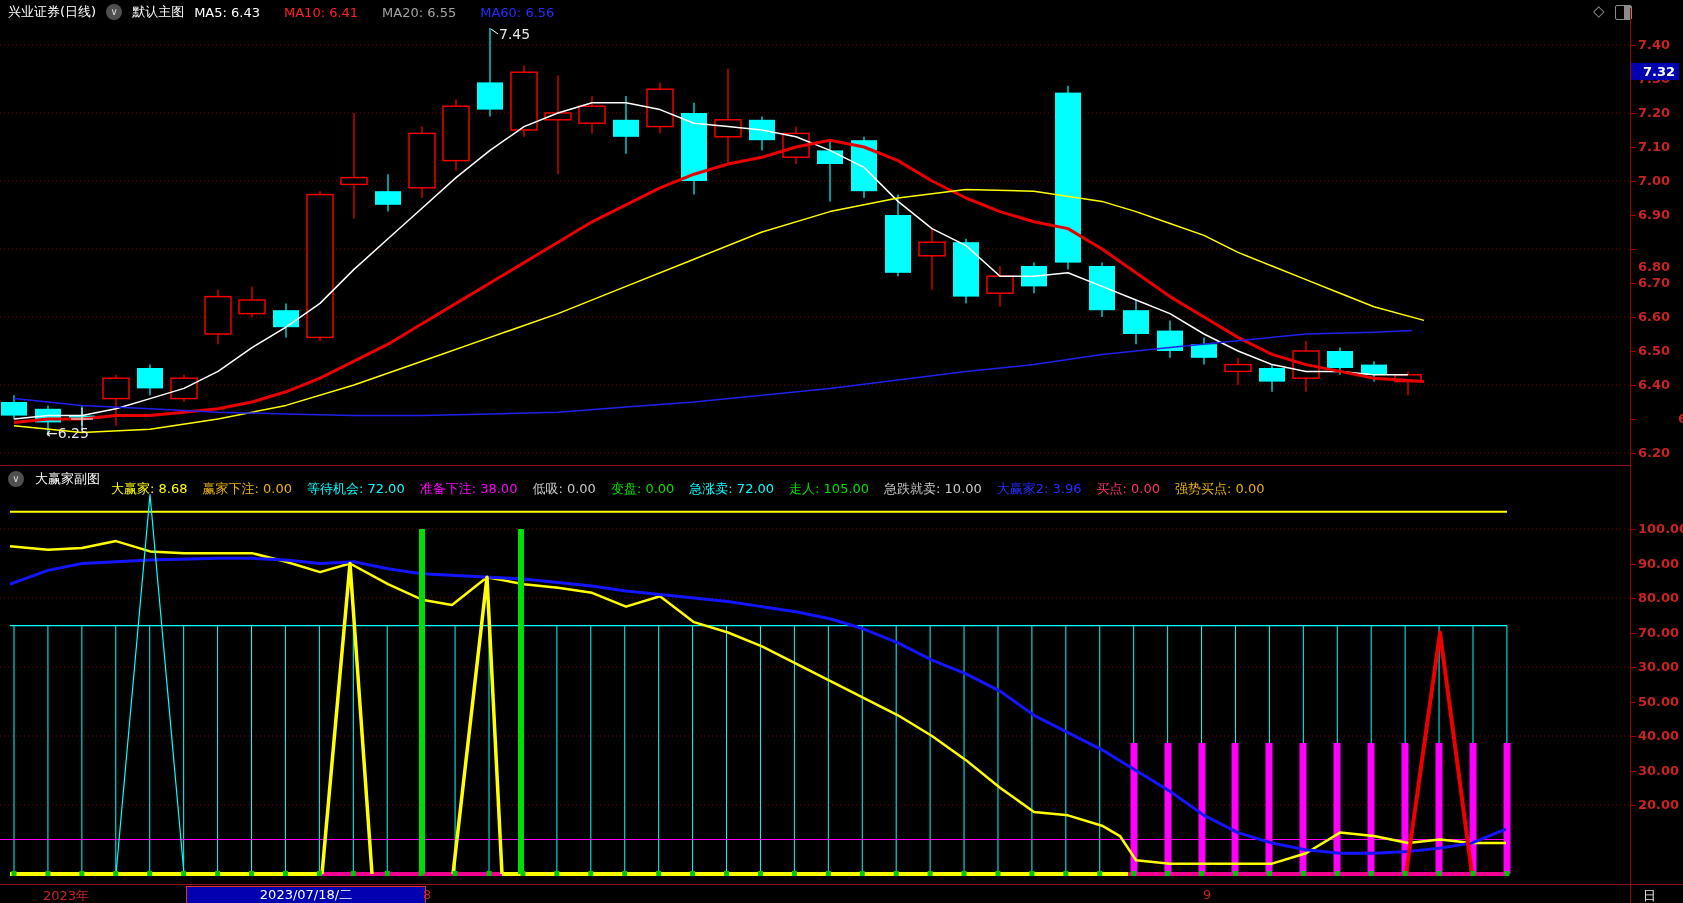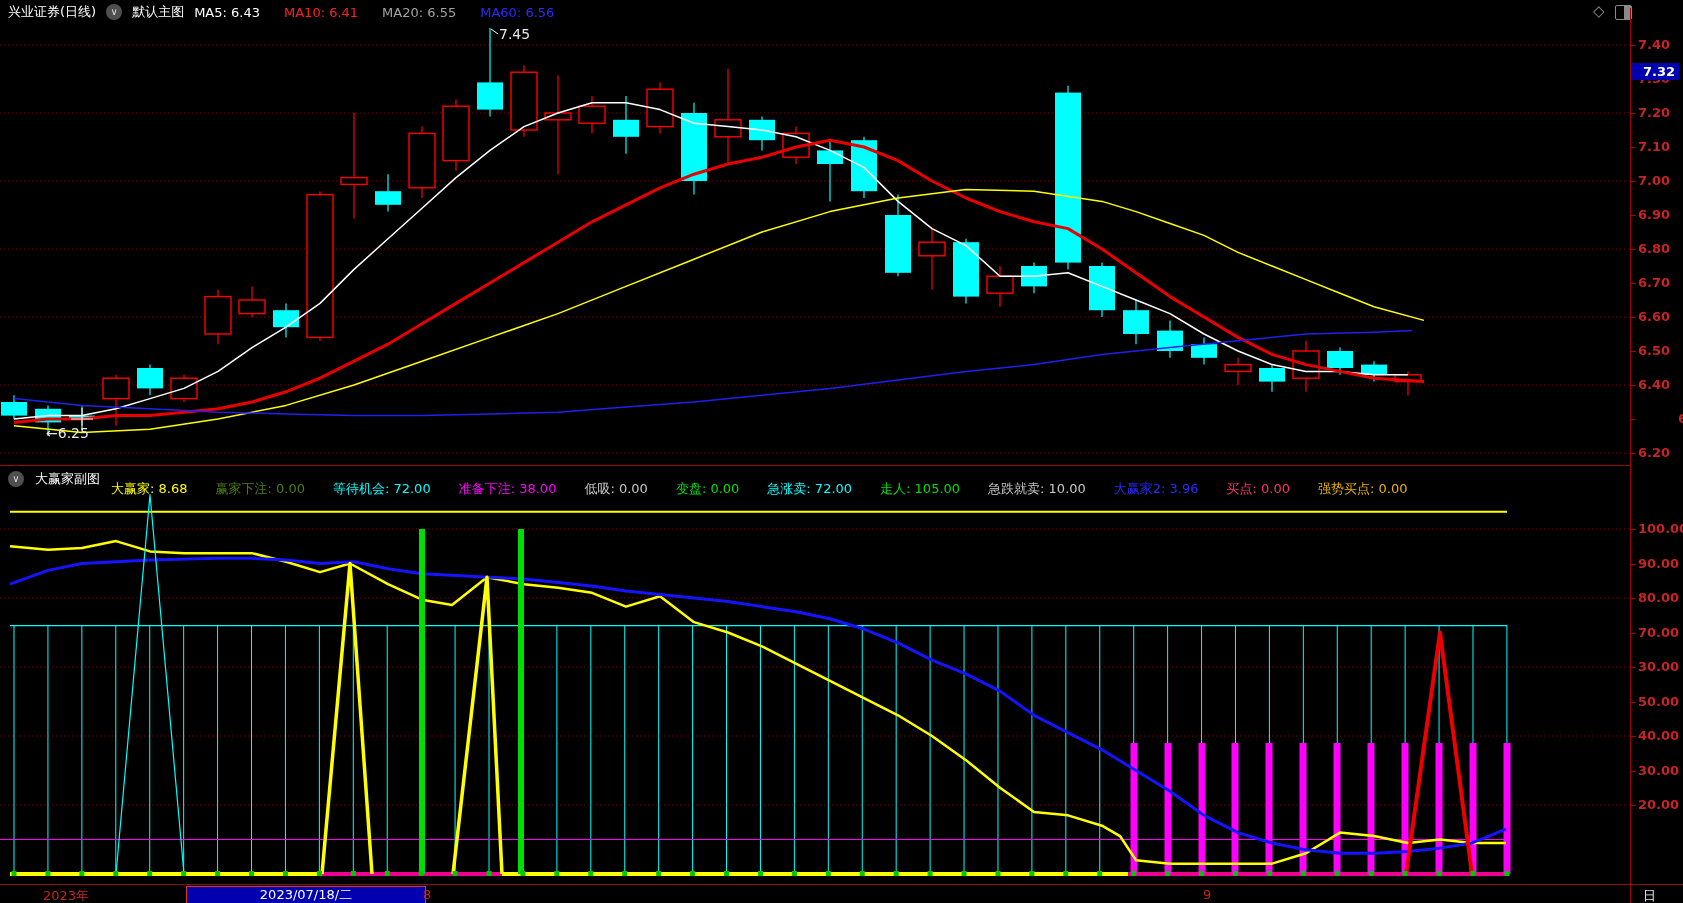--- a/index.html
+++ b/index.html
@@ -241,21 +241,21 @@
       <div class="axis-label" style="top: 71px;">7.30</div>
       <div class="axis-tick" style="top: 79px;"></div>
       <div class="axis-label" style="top: 105px;">7.20</div>
       <div class="axis-tick" style="top: 113px;"></div>
       <div class="axis-label" style="top: 139px;">7.10</div>
       <div class="axis-tick" style="top: 147px;"></div>
       <div class="axis-label" style="top: 173px;">7.00</div>
       <div class="axis-tick" style="top: 181px;"></div>
       <div class="axis-label" style="top: 207px;">6.90</div>
       <div class="axis-tick" style="top: 215px;"></div>
-      <div class="axis-label" style="top: 241px;">6.80</div>
+      <div class="axis-label" style="top: 259px;">6.80</div>
       <div class="axis-tick" style="top: 249px;"></div>
       <div class="axis-label" style="top: 275px;">6.70</div>
       <div class="axis-tick" style="top: 283px;"></div>
       <div class="axis-label" style="top: 309px;">6.60</div>
       <div class="axis-tick" style="top: 317px;"></div>
       <div class="axis-label" style="top: 343px;">6.50</div>
       <div class="axis-tick" style="top: 351px;"></div>
       <div class="axis-label" style="top: 377px;">6.40</div>
       <div class="axis-tick" style="top: 385px;"></div>
       <div class="axis-label" style="top: 411px; margin-left: 40px;">6.30</div>
@@ -264,23 +264,23 @@
       <div class="axis-tick" style="top: 453px;"></div>
     </div>
   <div class="vline-axis"></div>
   <div class="price-tag">
     <span>7.32</span>
   </div>
 
   <div class="ind-row">
     <span class="chev">∨</span>
     <span>大赢家副图</span>
-    <span id="ind-items" style="display:flex;gap:28px;margin-top:20px;">
+    <span id="ind-items" style="display:flex;gap:15px;margin-top:20px;">
         <span class="ind-item" style="color: rgb(255, 255, 0);">大赢家: 8.68</span>
-        <span class="ind-item" style="color: #4d7c0f;">赢家下注: 0.00</span>
+        <span class="ind-item" style="color: #eab308;">赢家下注: 0.00</span>
         <span class="ind-item" style="color: rgb(0, 255, 255);">等待机会: 72.00</span>
         <span class="ind-item" style="color: rgb(255, 0, 255);">准备下注: 38.00</span>
         <span class="ind-item" style="color: rgb(200, 200, 200);">低吸: 0.00</span>
         <span class="ind-item" style="color: rgb(0, 224, 0);">变盘: 0.00</span>
         <span class="ind-item" style="color: rgb(0, 255, 255);">急涨卖: 72.00</span>
         <span class="ind-item" style="color: rgb(0, 224, 0);">走人: 105.00</span>
         <span class="ind-item" style="color: rgb(200, 200, 200);">急跌就卖: 10.00</span>
         <span class="ind-item" style="color: rgb(42, 42, 255);">大赢家2: 3.96</span>
         <span class="ind-item" style="color: rgb(255, 51, 102);">买点: 0.00</span>
         <span class="ind-item" style="color: #eab308;">强势买点: 0.00</span>

